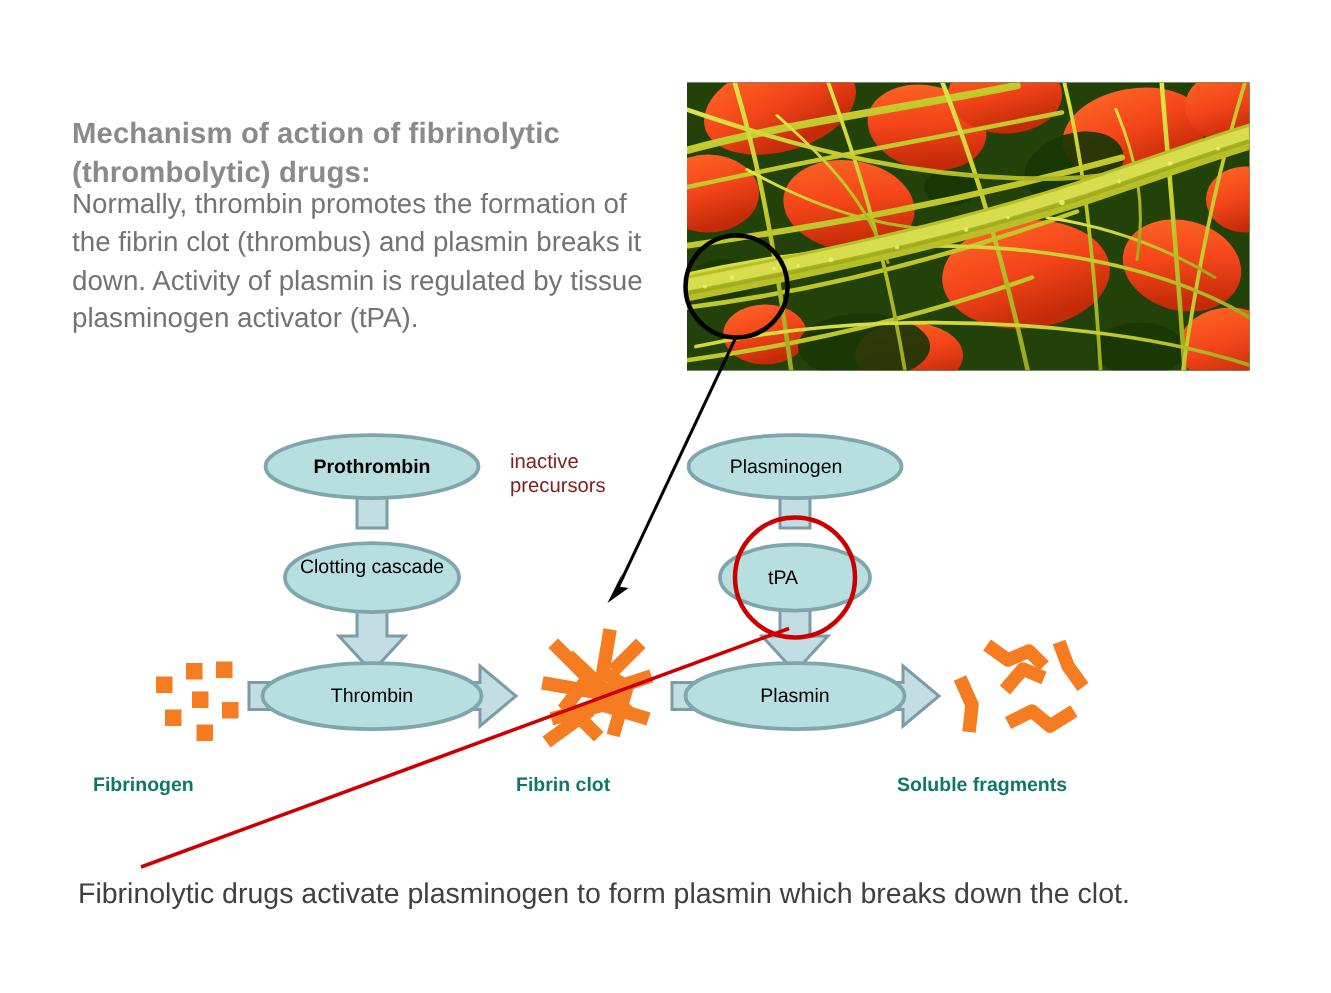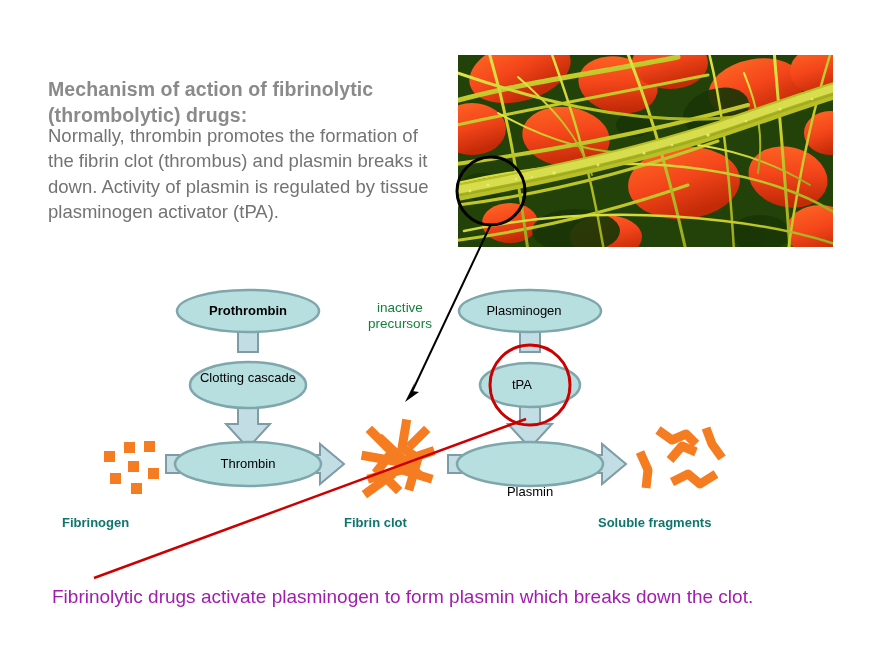--- a/index.html
+++ b/index.html
@@ -54,35 +54,35 @@
   
   .node-label {
     font-size: 13px;
     color: #000000;
     text-align: center;
     line-height: 1.12;
     pointer-events: none;
   }
   .small-note {
     font-size: 13.5px;
-    color: #15803d;
-    text-align: center;
+    color: #7f1d1d;
+    text-align: left;
     line-height: 1.2;
   }
   .bottom-label {
     font-size: 13px;
     font-weight: bold;
     color: #0f766e;
     white-space: nowrap;
   }
   #caption {
     left: 52px;
     top: 586px;
     font-size: 19px;
-    color: #a21caf;
+    color: #404040;
     white-space: nowrap;
   }
 
   
   #vec {
     left: 0; top: 0;
     width: 887px; height: 662px;
     pointer-events: none;
   }
 </style>
@@ -274,21 +274,21 @@
   <div class="abs node-label" style="left:177px; top:304px; width:142px;font-weight:bold;">Prothrombin</div>
 
   <div class="abs node-label" style="left:190px; top:371px; width:116px;">Clotting cascade</div>
 
   <div class="abs node-label" style="left:175px; top:457px; width:146px;">Thrombin</div>
 
   <div class="abs node-label" style="left:459px; top:304px; width:130px;">Plasminogen</div>
 
   <div class="abs node-label" style="left:480px; top:378px; width:84px;">tPA</div>
 
-  <div class="abs node-label" style="left:457px; top:457px; width:146px;margin-top:28px;">Plasmin</div>
+  <div class="abs node-label" style="left:457px; top:457px; width:146px;">Plasmin</div>
 
   <div class="abs small-note" style="left:340px; top:300px; width:120px; white-space:pre-line;">inactive
 precursors</div>
 
   <div class="abs bottom-label" style="left:62px; top:515px;">Fibrinogen</div>
   <div class="abs bottom-label" style="left:344px; top:515px;text-align:center;">Fibrin clot</div>
   <div class="abs bottom-label" style="left:598px; top:515px;">Soluble fragments</div>
 
   <div class="abs" id="caption">Fibrinolytic drugs activate plasminogen to form plasmin which breaks down the clot.</div>
 

